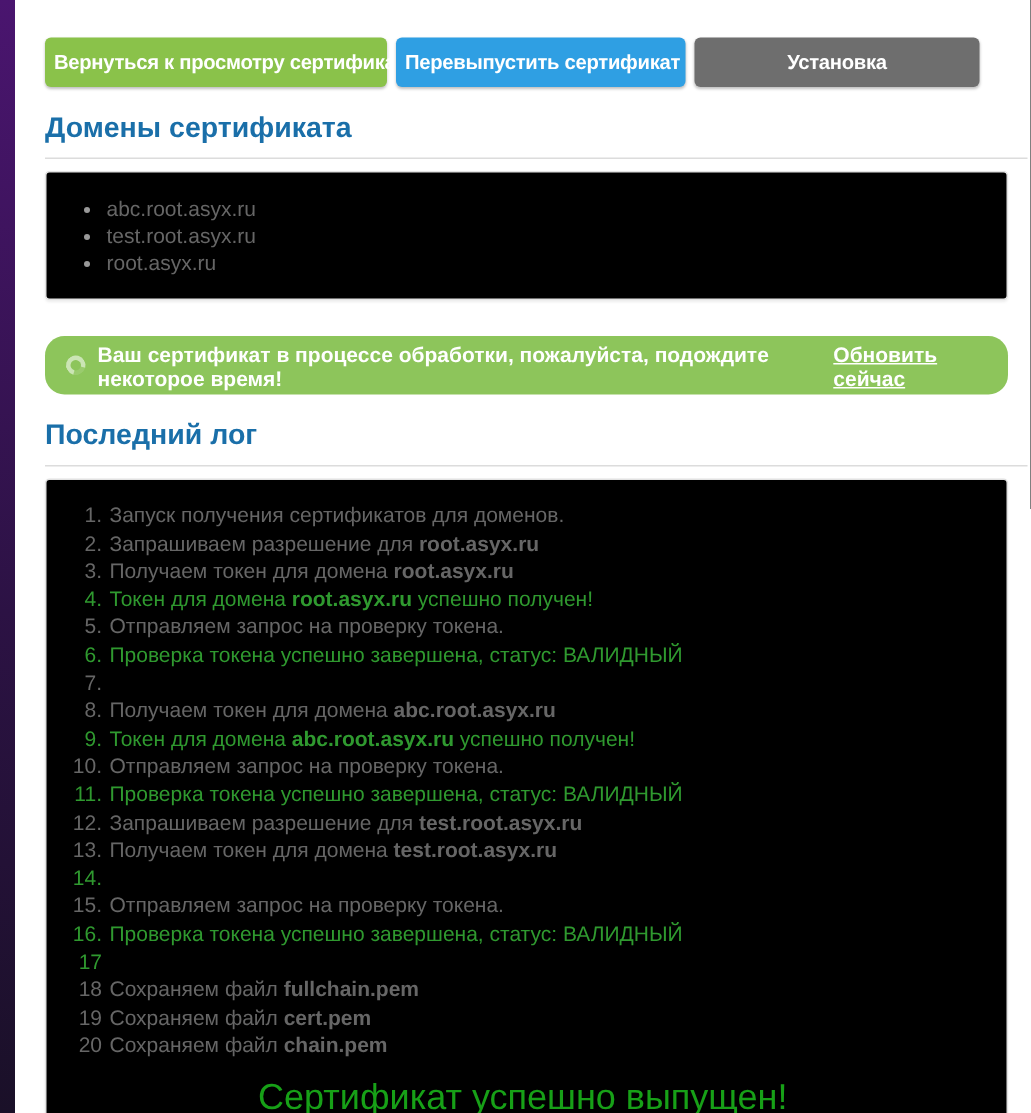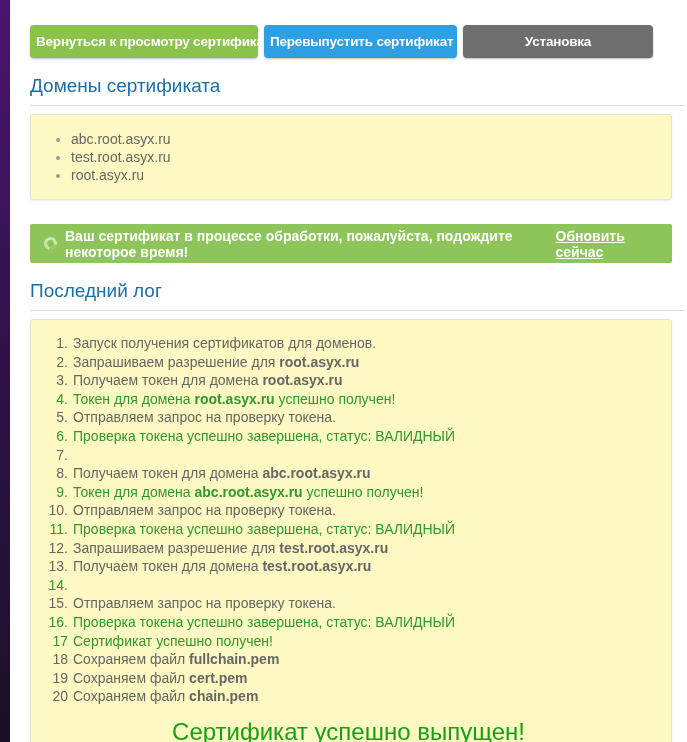--- a/index.html
+++ b/index.html
@@ -21,38 +21,38 @@
   .toolbar{display:flex;gap:6px;margin-top:25px;height:33px;}
   .btn{
     border:none;border-radius:4px;color:#fff;font-weight:700;
     font-family:"Liberation Sans",sans-serif;font-size:13.5px;letter-spacing:-0.2px;
     box-shadow:0 1px 2px rgba(0,0,0,0.25);cursor:pointer;white-space:nowrap;
   }
   .btn-green{background:var(--btn-green);width:228px;}
   .btn-blue{background:var(--btn-blue);width:193px;}
   .btn-gray{background:var(--btn-gray);width:190px;}
   h2.section-title{
-    color:var(--heading-blue);font-size:19px;font-weight:400;
+    color:var(--heading-blue);font-size:19px;font-weight:700;
     margin:17px 0 8px 0;line-height:22px;
   }
   hr.section-rule{
     border:none;border-top:1px solid #dcdcdc;margin:0 -13px 8px 0;
   }
   .card{
-    background:#fef9c3;border:1px solid var(--border-gray);border-radius:3px;
+    background:#000000;border:1px solid var(--border-gray);border-radius:3px;
     box-shadow:0 1px 2px rgba(0,0,0,0.08);
   }
   .domains-card{padding:15px 15px 15px 22px;}
   .domains-card ul{margin:0;padding:0 0 0 18px;}
   .domains-card li{
     color:var(--text-gray);font-size:14px;line-height:18px;list-style:disc;
   }
   .domains-card li::marker{color:#999;}
   .alert{
-    margin-top:24px;background:var(--alert-green);border-radius:2px;
+    margin-top:24px;background:var(--alert-green);border-radius:13px;
     color:#fff;font-weight:700;font-size:14px;padding:0 14px;height:39px;
     display:flex;align-items:center;
   }
   .spinner{
     width:13px;height:13px;border-radius:50%;flex:0 0 auto;
     border:3px solid rgba(255,255,255,0.55);
     border-bottom-color:rgba(255,255,255,0.12);
     transform:rotate(-30deg);margin-right:8px;
   }
   .alert a{color:#fff;text-decoration:underline;font-weight:700;cursor:pointer;}
@@ -162,21 +162,20 @@
         <div class="log-line">
           <span class="log-num">15.</span>
           <span class="log-text"><span class="seg-n">Отправляем запрос на проверку токена.</span></span>
         </div>
         <div class="log-line">
           <span class="log-num g">16.</span>
           <span class="log-text"><span class="seg-g">Проверка токена успешно завершена, статус: ВАЛИДНЫЙ</span></span>
         </div>
         <div class="log-line">
           <span class="log-num g">17</span>
-          <span class="log-text"><span class="seg-g">Сертификат успешно получен!</span></span>
         </div>
         <div class="log-line">
           <span class="log-num">18</span>
           <span class="log-text"><span class="seg-n">Сохраняем файл </span><span class="seg-b">fullchain.pem</span></span>
         </div>
         <div class="log-line">
           <span class="log-num">19</span>
           <span class="log-text"><span class="seg-n">Сохраняем файл </span><span class="seg-b">cert.pem</span></span>
         </div>
         <div class="log-line">

